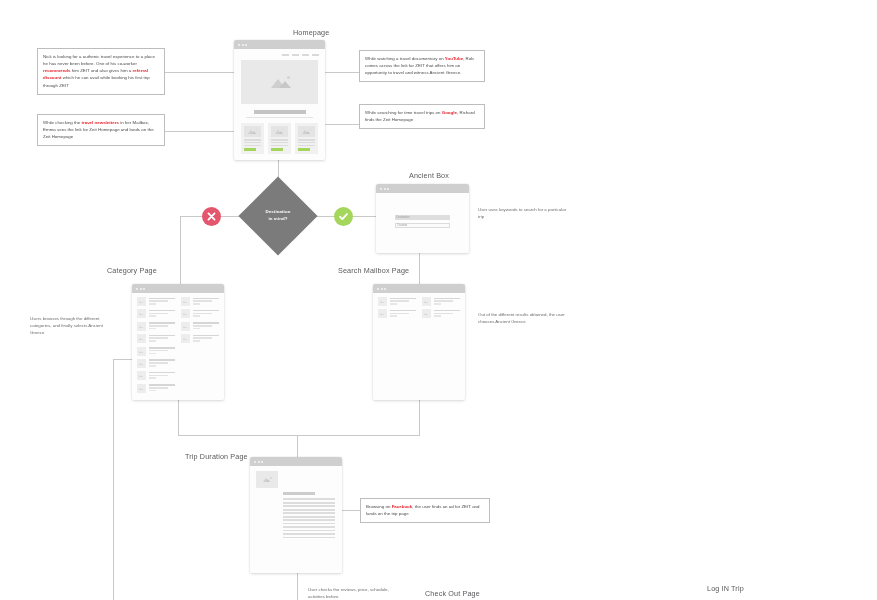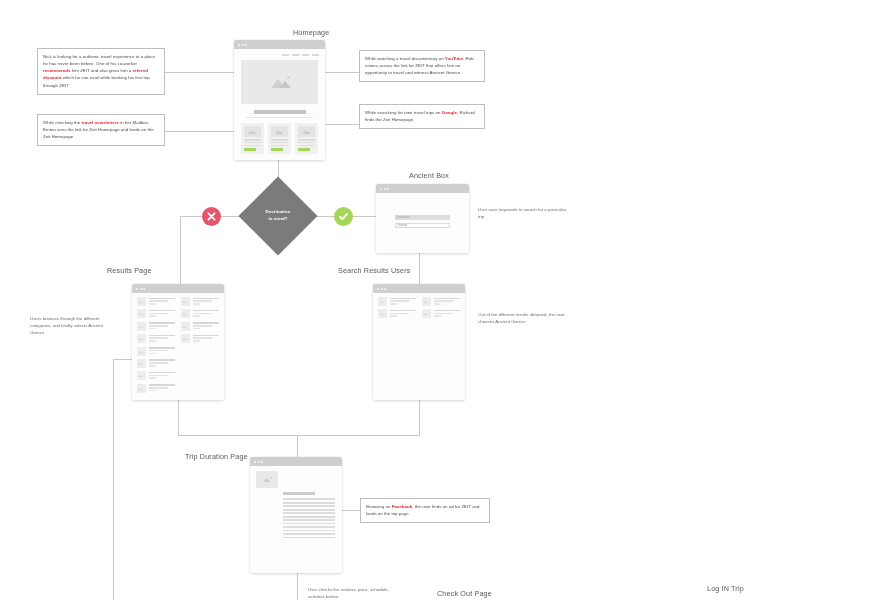--- a/index.html
+++ b/index.html
@@ -199,24 +199,24 @@
 
   <div class="ln h" style="left:342px; top:510px; width:18px;"></div>
 
   <div class="ln v" style="left:297px; top:573px; height:27px;"></div>
 
   <div class="ln h" style="left:113px; top:359px; width:20px;"></div>
   <div class="ln v" style="left:113px; top:359px; height:241px;"></div>
 
   <div class="ptitle" style="left:253px; top:28px;padding-left:40px;">Homepage</div>
   <div class="ptitle" style="left:409px; top:171px;">Ancient Box</div>
-  <div class="ptitle" style="left:107px; top:266px;">Results Page</div>
-  <div class="ptitle" style="left:338px; top:266px;">Search Results Users</div>
+  <div class="ptitle" style="left:107px; top:266px;">Category Page</div>
+  <div class="ptitle" style="left:338px; top:266px;">Search Mailbox Page</div>
   <div class="ptitle" style="left:185px; top:452px;">Trip Duration Page</div>
-  <div class="ptitle" style="left:425px; top:589px;margin-left:12px;">Check Out Page</div>
+  <div class="ptitle" style="left:425px; top:589px;">Check Out Page</div>
   <div class="ptitle" style="left:707px; top:584px;">Log IN Trip</div>
 
   <div class="note" style="left:37px; top:48px; width:128px;">
     <span><span>Nick is looking for a authenic travel experience to a place he has never been before. One of his co-worker </span><b>recommends</b><span> him ZEIT and also gives him a </span><b>referral discount</b><span> which he can avail while booking his first trip through ZEIT</span></span>
   </div>
 
   <div class="note" style="left:37px; top:114px; width:128px;">
     <span><span>While checking the </span><b>travel newsletters</b><span> in her Mailbox, Emma sees the link for Zeit Homepage and lands on the Zeit Homepage</span></span>
   </div>
 

